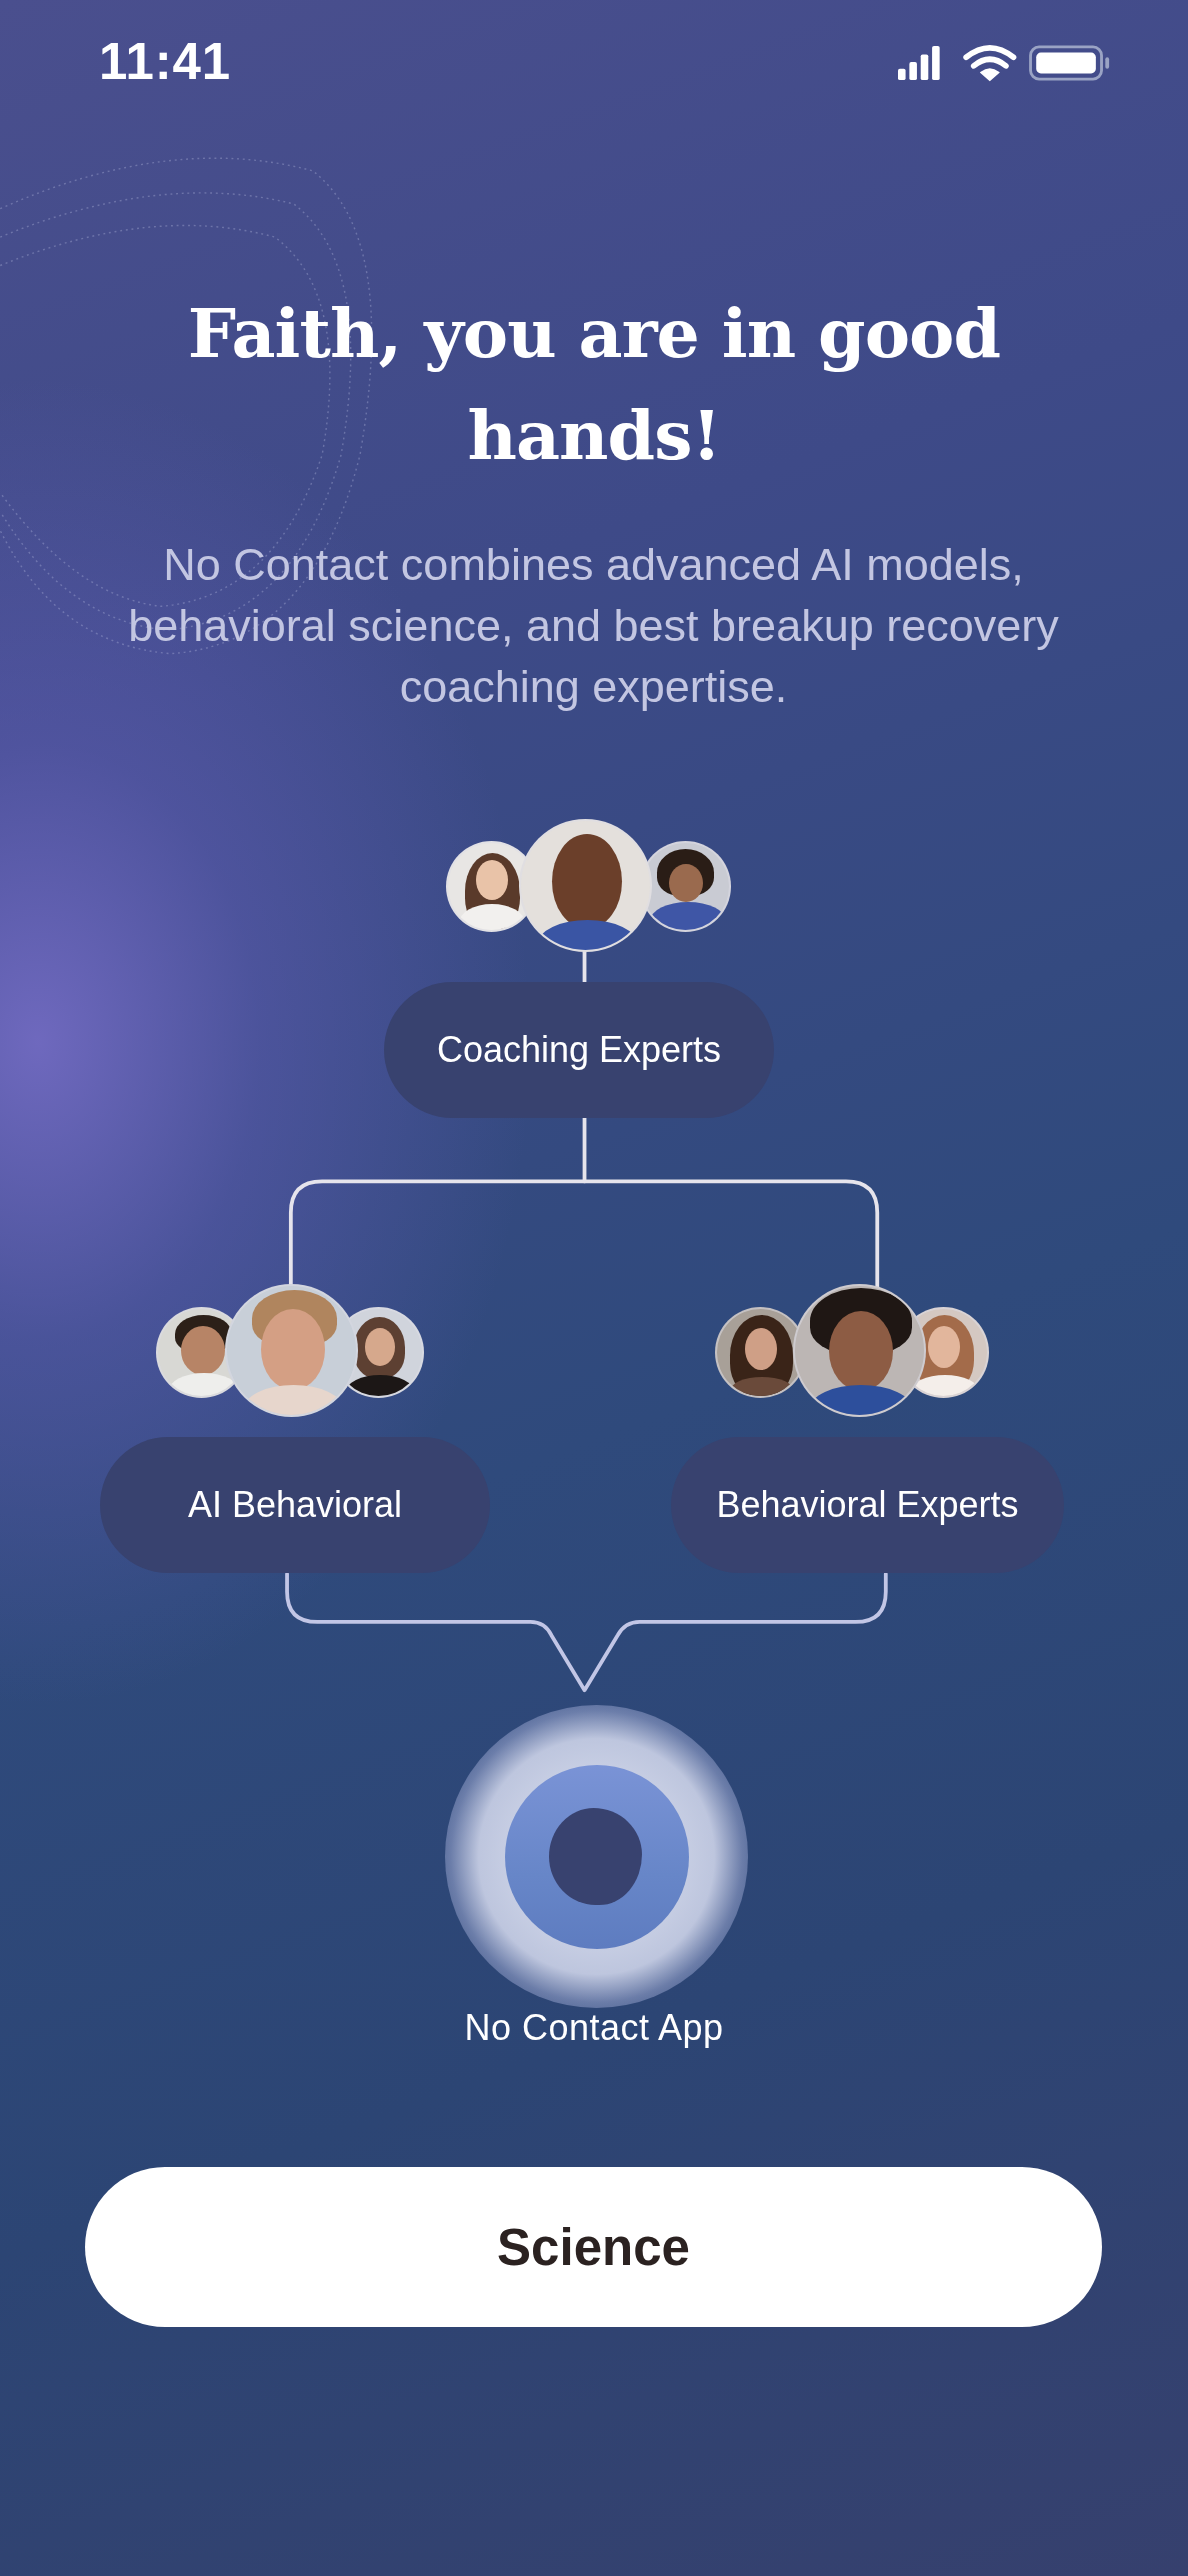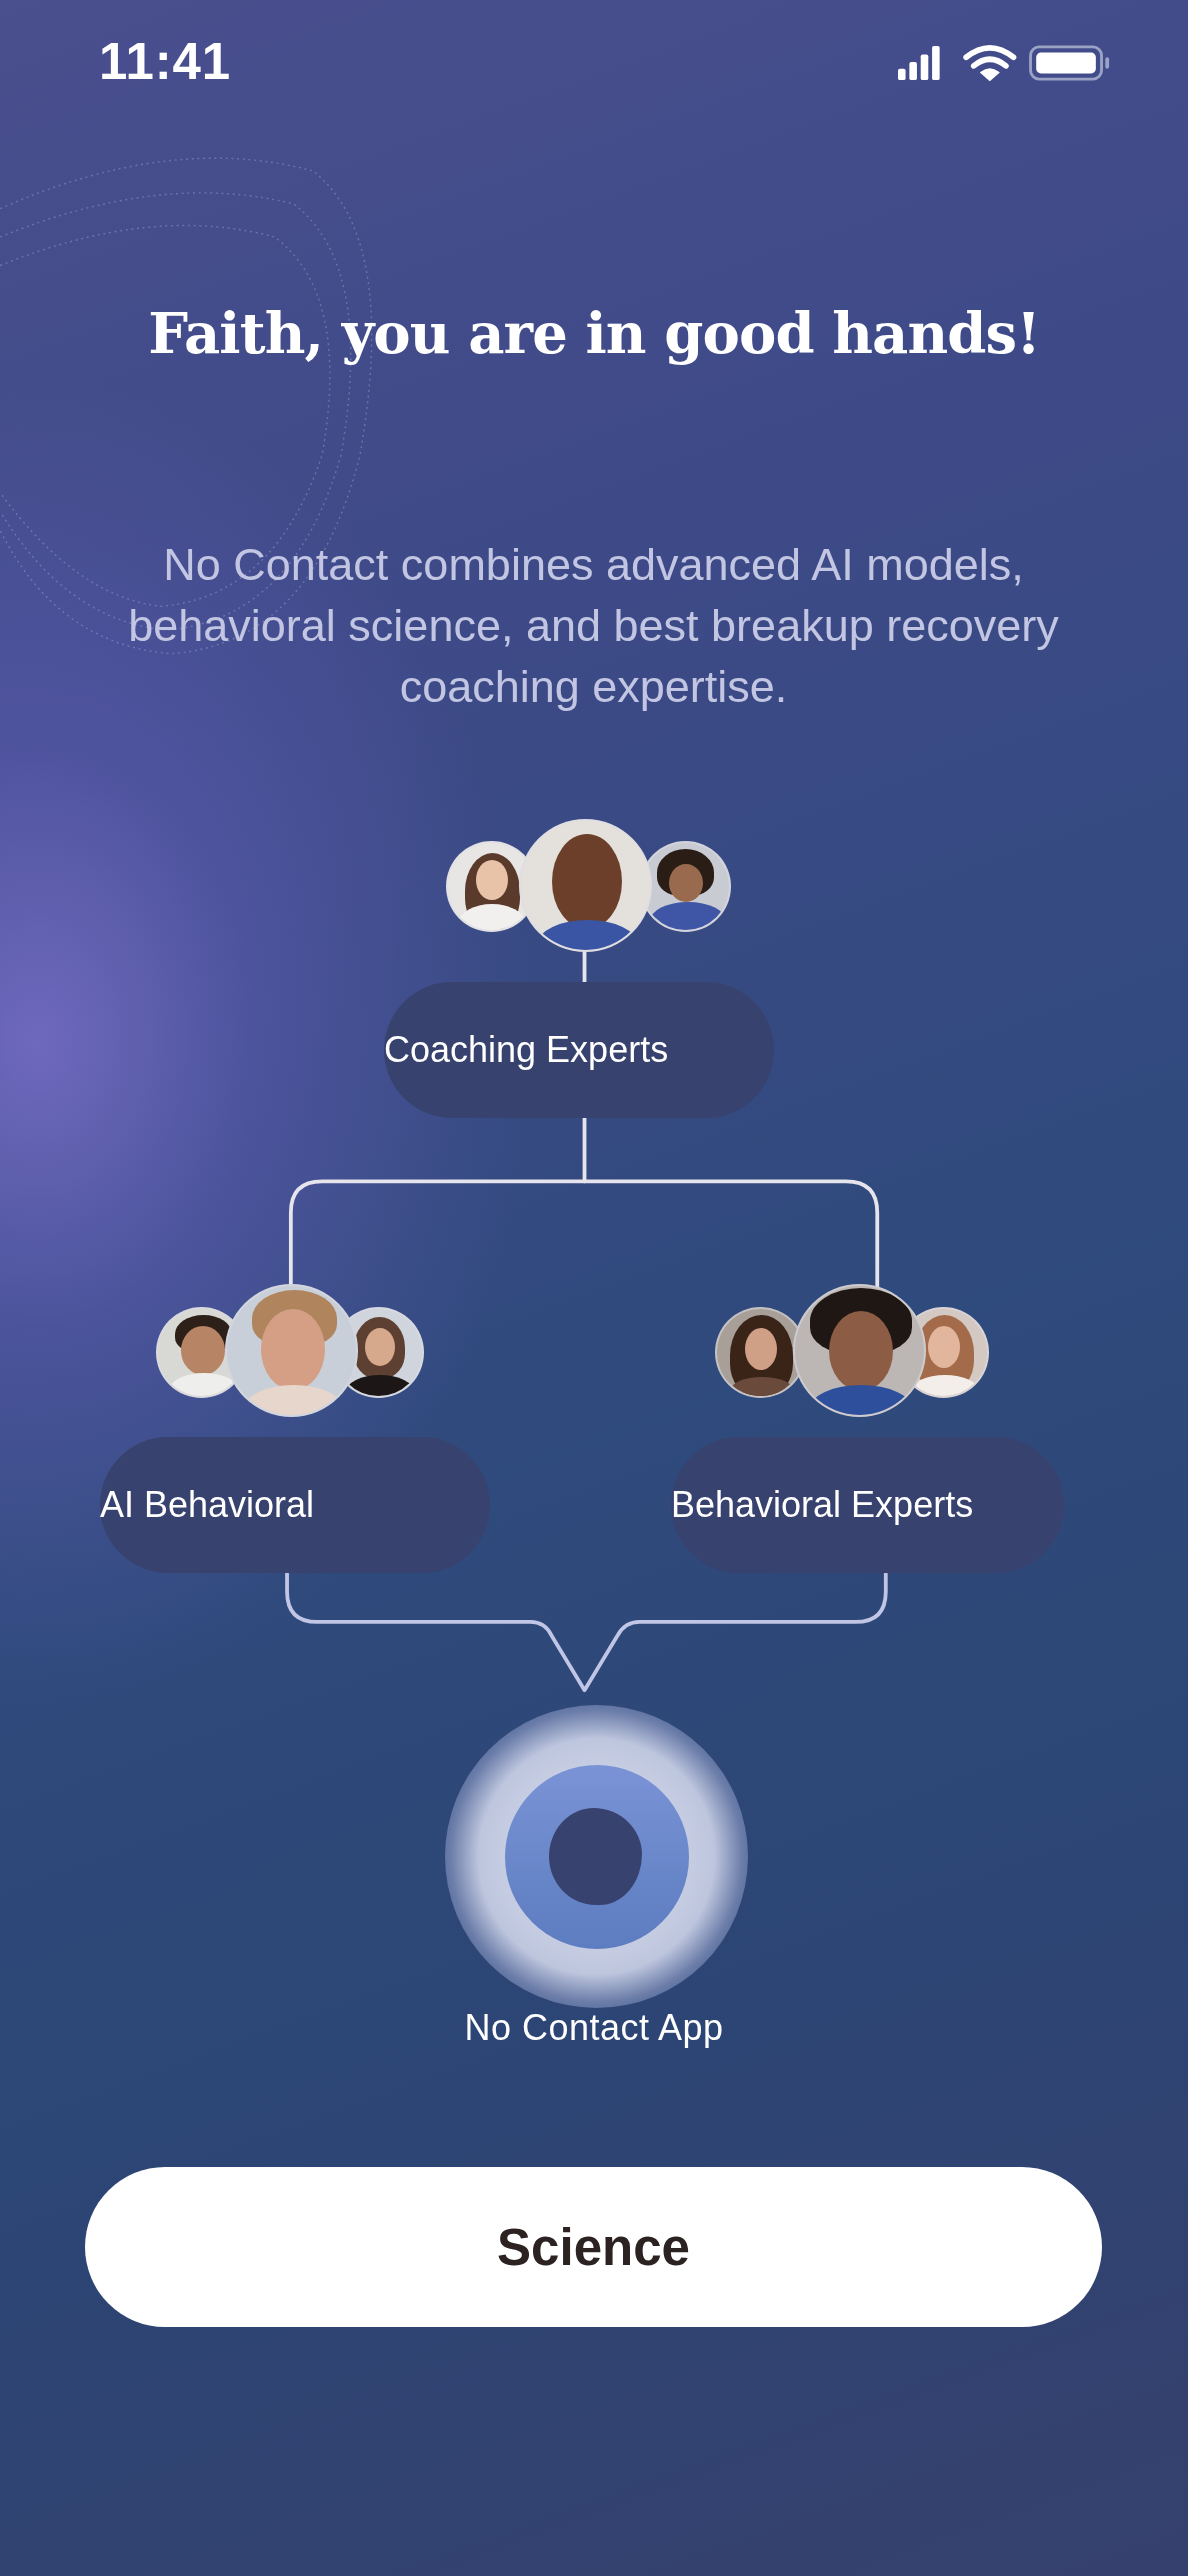--- a/index.html
+++ b/index.html
@@ -16,41 +16,41 @@
   .status-time { left: 99px; top: 32px; font-size: 51px; font-weight: 600; color: #ffffff; letter-spacing: 0.9px; }
   .status-icons { left: 898px; top: 44px; width: 213px; height: 38px; }
 
   
   .swirl { left: 0; top: 114px; width: 436px; height: 587px; opacity: 0.35; }
 
   
   .title {
     left: 57px; width: 1074px; top: 282px; text-align: center;
     font-family: "DejaVu Serif", "Liberation Serif", serif; font-weight: bold;
-    font-size: 56px; line-height: 102px; color: #ffffff; letter-spacing: -0.9px;
+    font-size: 68px; line-height: 102px; color: #ffffff; letter-spacing: -0.9px;
   }
   .subtitle {
     left: 66px; width: 1055px; top: 534px; text-align: center;
     font-size: 45px; line-height: 61px; color: #c3c6e2;
   }
 
   
   .avatar {
     position: absolute; border-radius: 50%; overflow: hidden;
     border: 2.8px solid rgba(220,220,230,0.55);
     box-sizing: border-box;
   }
   .avatar .face { position: absolute; border-radius: 50%; }
   .avatar .hair { position: absolute; border-radius: 50% 50% 40% 40%; }
   .avatar .body { position: absolute; border-radius: 50% 50% 0 0; }
 
   
   .pill {
     position: absolute; background: #38426f; border-radius: 76px;
-    display: flex; align-items: center; 
+    display: flex; align-items: center; justify-content: center;
     color: #ffffff; font-size: 36px;
   }
 
   .connector { left: 0; top: 0; width: 1188px; height: 2576px; pointer-events: none; }
 
   
   .orb-glow {
     left: 445px; top: 1705px; width: 303px; height: 303px; border-radius: 50%;
     background: radial-gradient(circle, rgba(235,238,250,0.95) 0%, rgba(215,220,240,0.85) 55%, rgba(170,180,220,0.5) 68%, rgba(80,100,170,0.15) 85%, rgba(0,0,0,0) 100%);
   }

